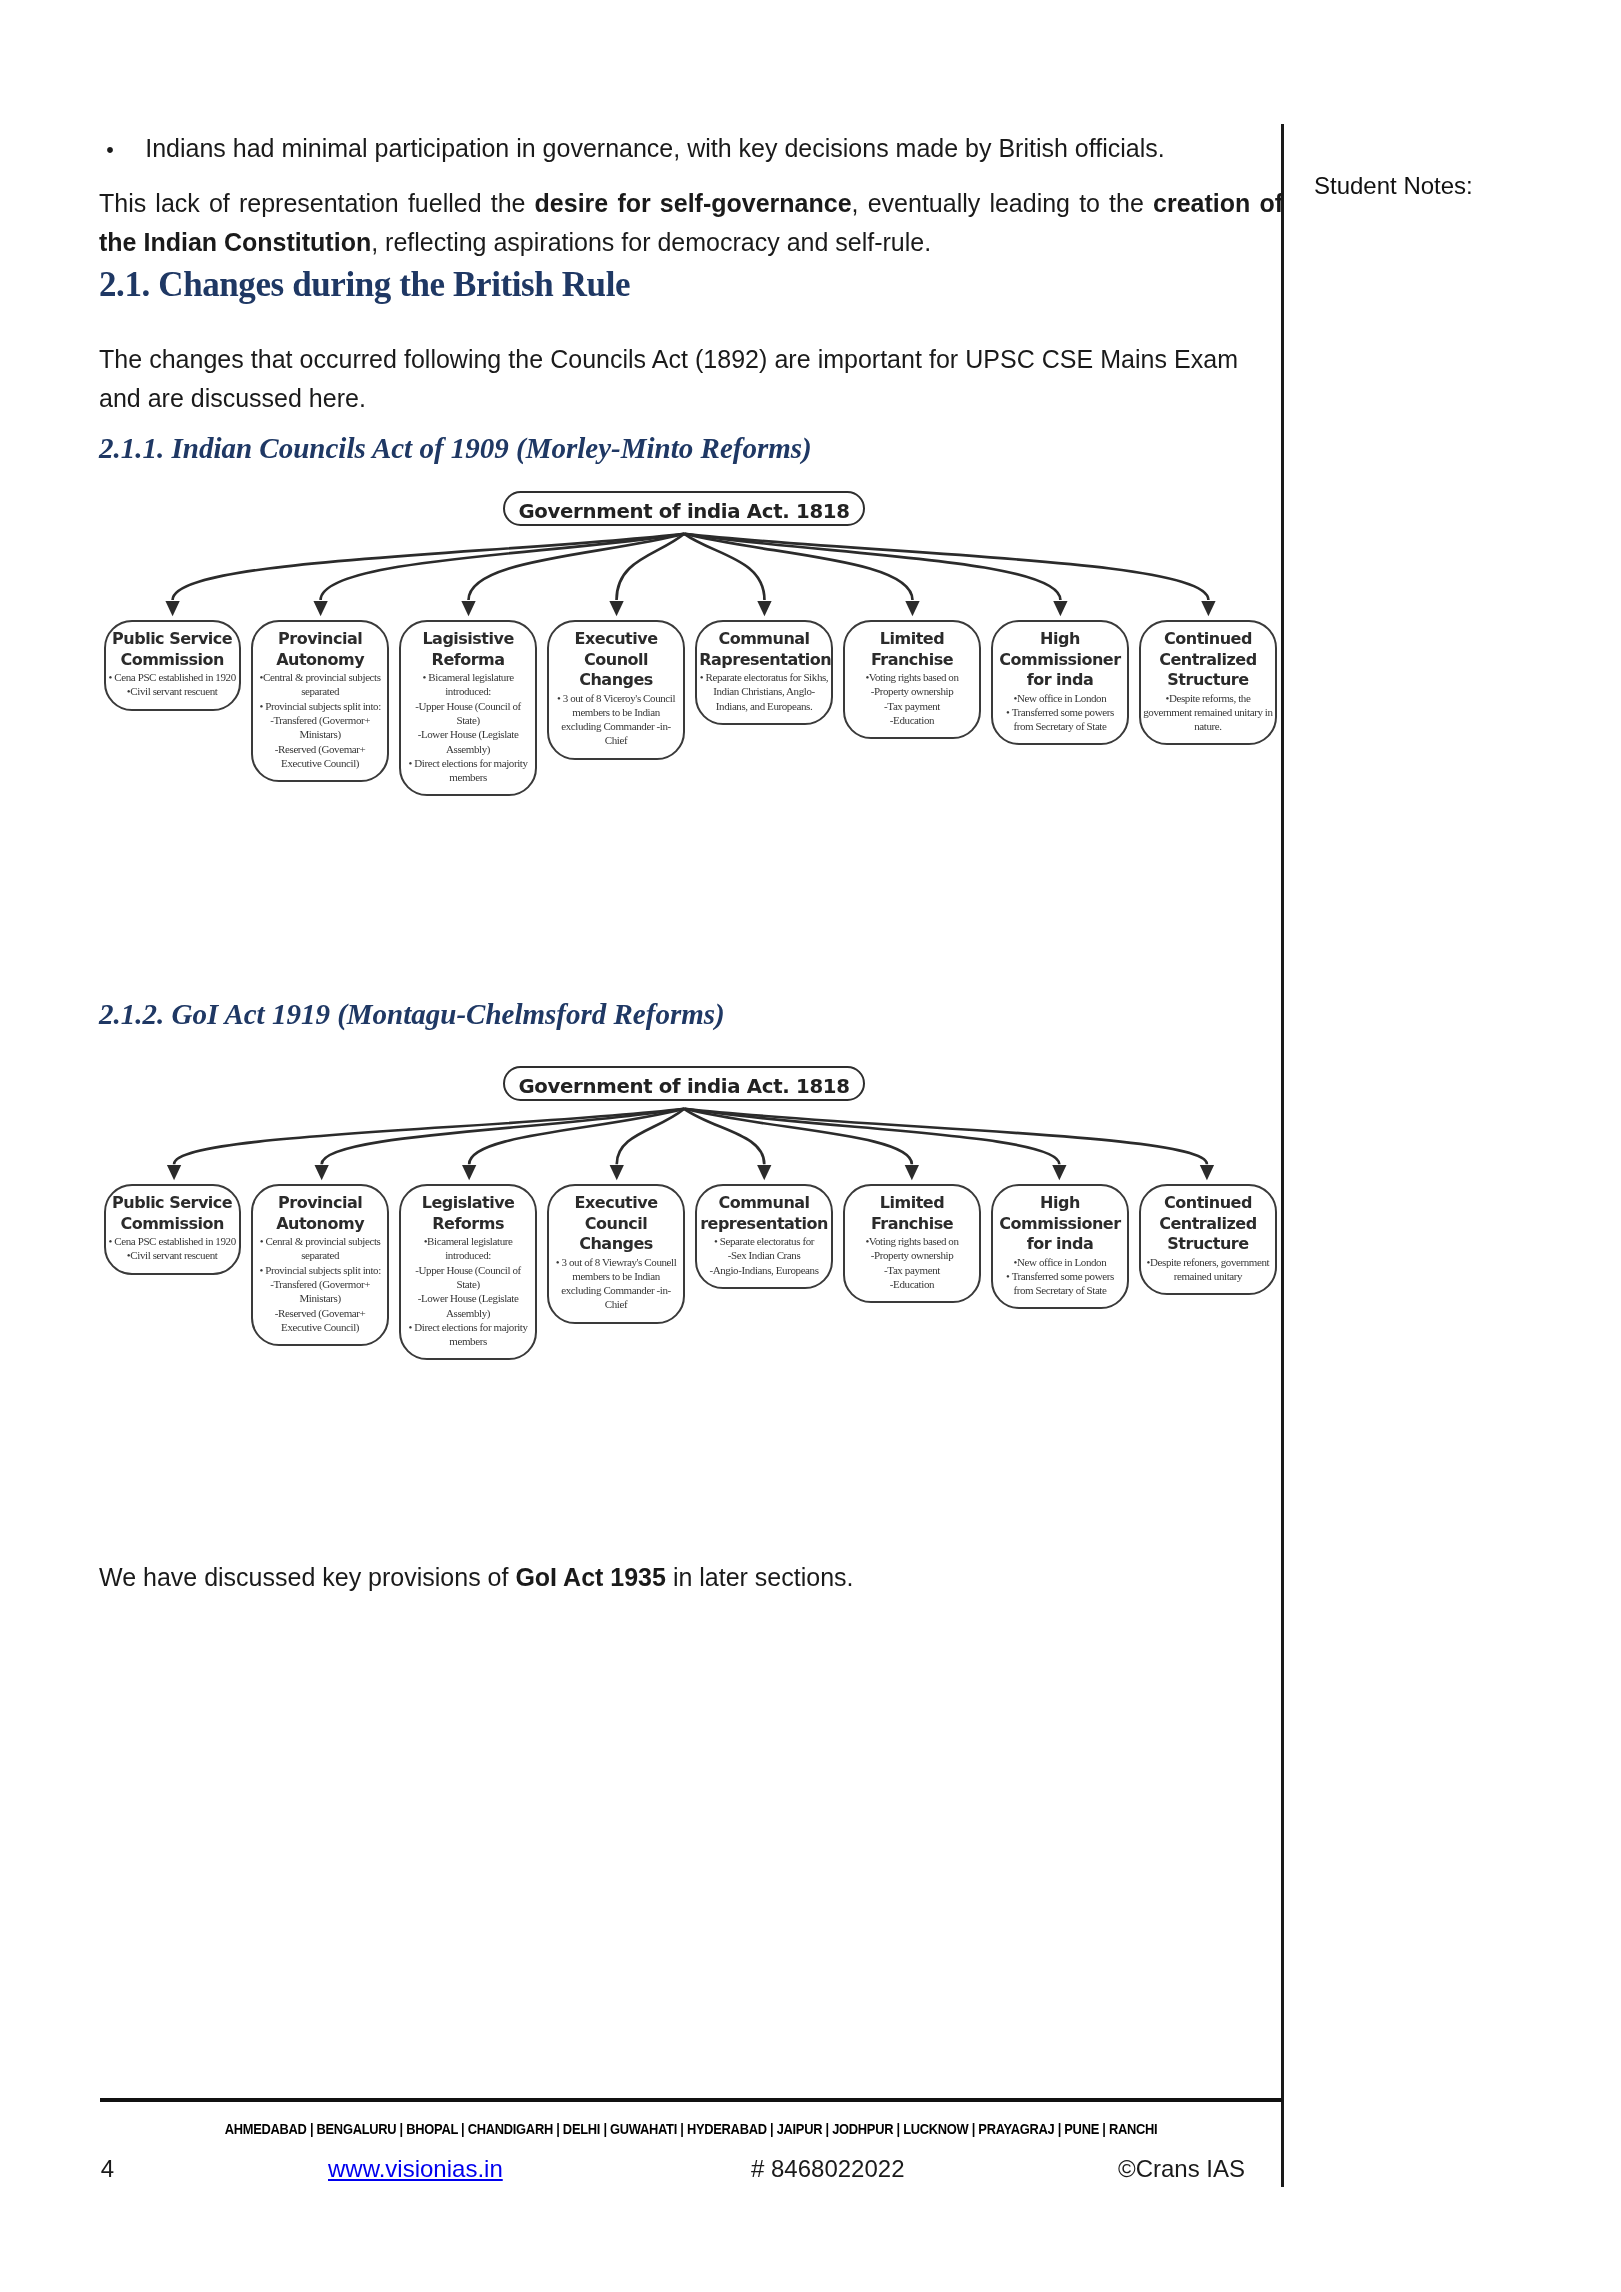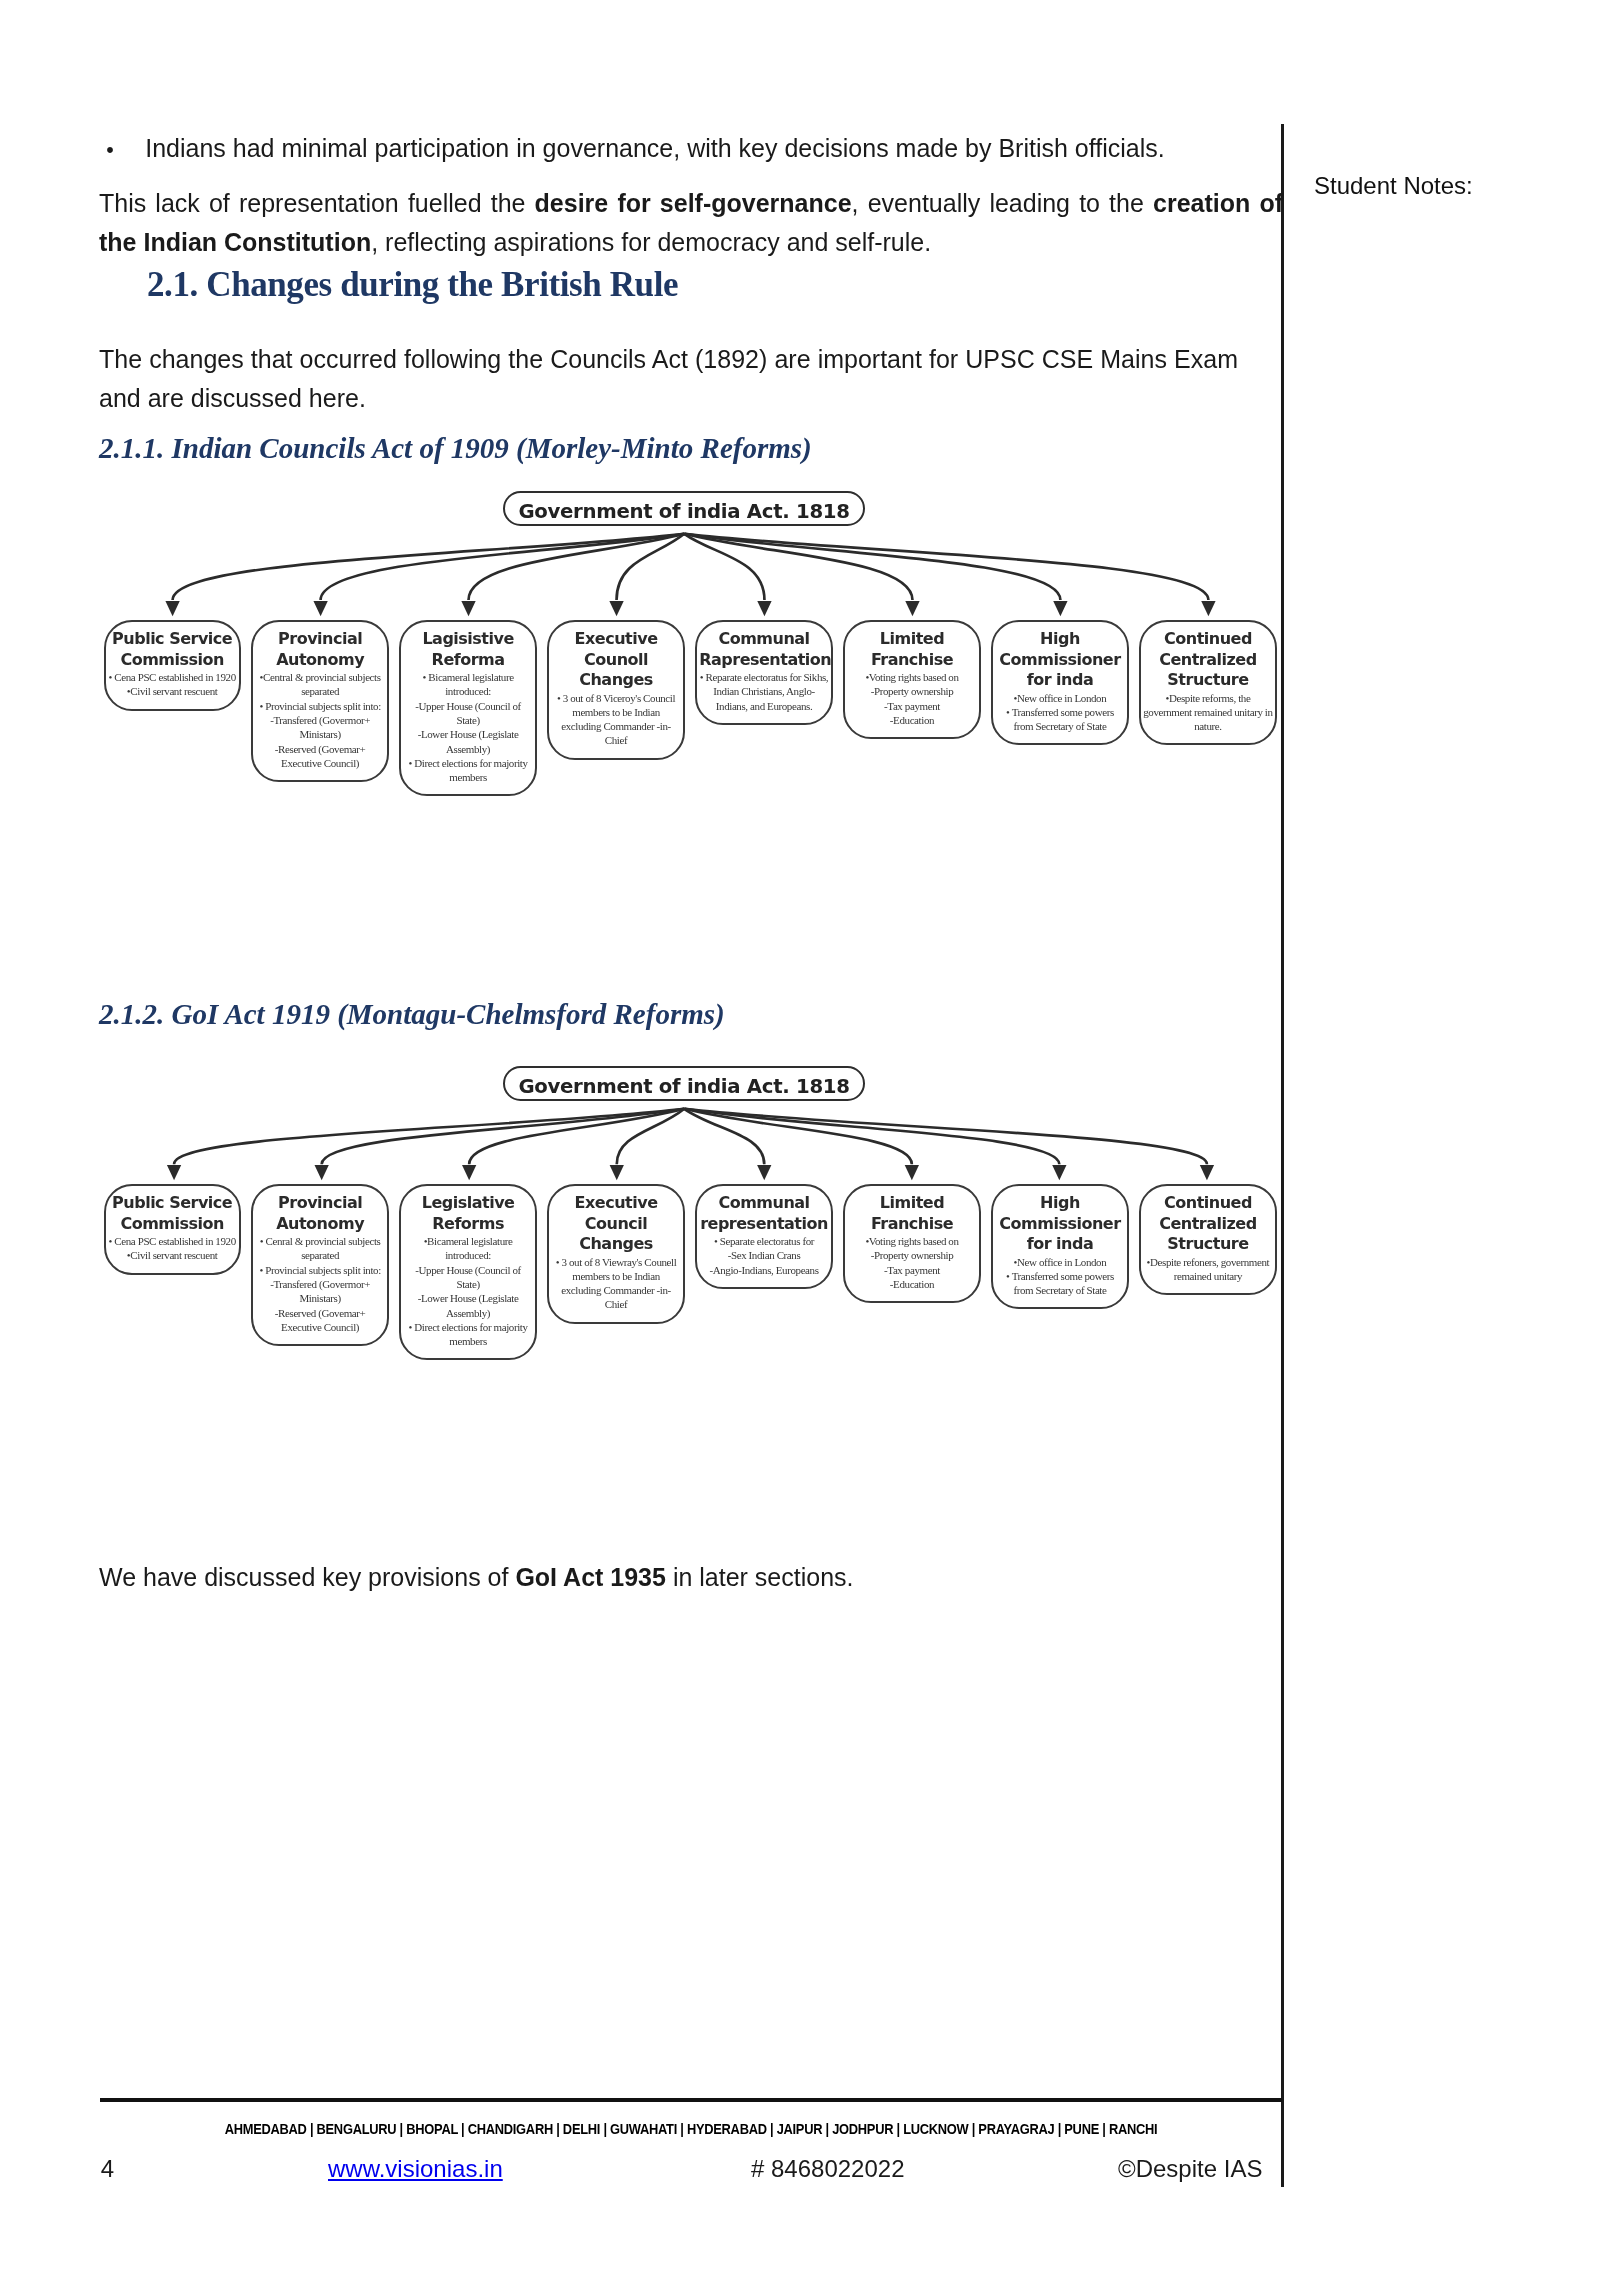--- a/index.html
+++ b/index.html
@@ -12,21 +12,21 @@
 
   
   .bullet-line { position:absolute; left:99px; top:134px; width:1191px; font-size:25px; }
   .bullet-glyph { display:inline-block; margin-left:7.2px; width:39px; font-size:21.5px; vertical-align:middle; }
   .para { position:absolute; left:99px; font-size:25px; line-height:39px; text-align:justify; }
   .para1 { top:184px; width:1184px; }
   .para2 { top:340px; width:1139px; }
   .b { font-weight:bold; }
 
   .h21 { position:absolute; left:99px; top:265px; font-family:"Liberation Serif", serif;
-         font-size:35px; font-weight:bold; color:#1f3864; letter-spacing:-0.4px;margin-left:48px; }
+         font-size:35px; font-weight:bold; color:#1f3864; letter-spacing:-0.4px; }
   .h3  { position:absolute; left:99px; font-family:"Liberation Serif", serif;
          font-size:29px; font-weight:bold; font-style:italic; color:#1f3864; }
   #h211 { top:432px; }
   #h212 { top:998px; }
   .closing { position:absolute; left:99px; top:1563px; font-size:25px; }
 
   
   .diagram { position:absolute; left:99px; width:1184px; }
   #diagram1 { top:491px; height:498px; }
   #diagram2 { top:1066px; height:487px; }
@@ -221,17 +221,17 @@
   </div>
 
   <p class="closing"><span>We have discussed key provisions of </span><span class="b">GoI Act 1935</span><span> in later sections.</span></p>
 
   <div class="footer-rule"></div>
   <div class="cities">AHMEDABAD | BENGALURU | BHOPAL | CHANDIGARH | DELHI | GUWAHATI | HYDERABAD | JAIPUR | JODHPUR | LUCKNOW | PRAYAGRAJ | PUNE | RANCHI</div>
   <div class="footer-row">
     <span class="pageno">4</span>
     <a class="site" href="#">www.visionias.in</a>
     <span class="phone"># 8468022022</span>
-    <span class="copy">©Despite IAS</span>
+    <span class="copy">©Crans IAS</span>
   </div>
 
 </div>
 
 
 </body></html>

